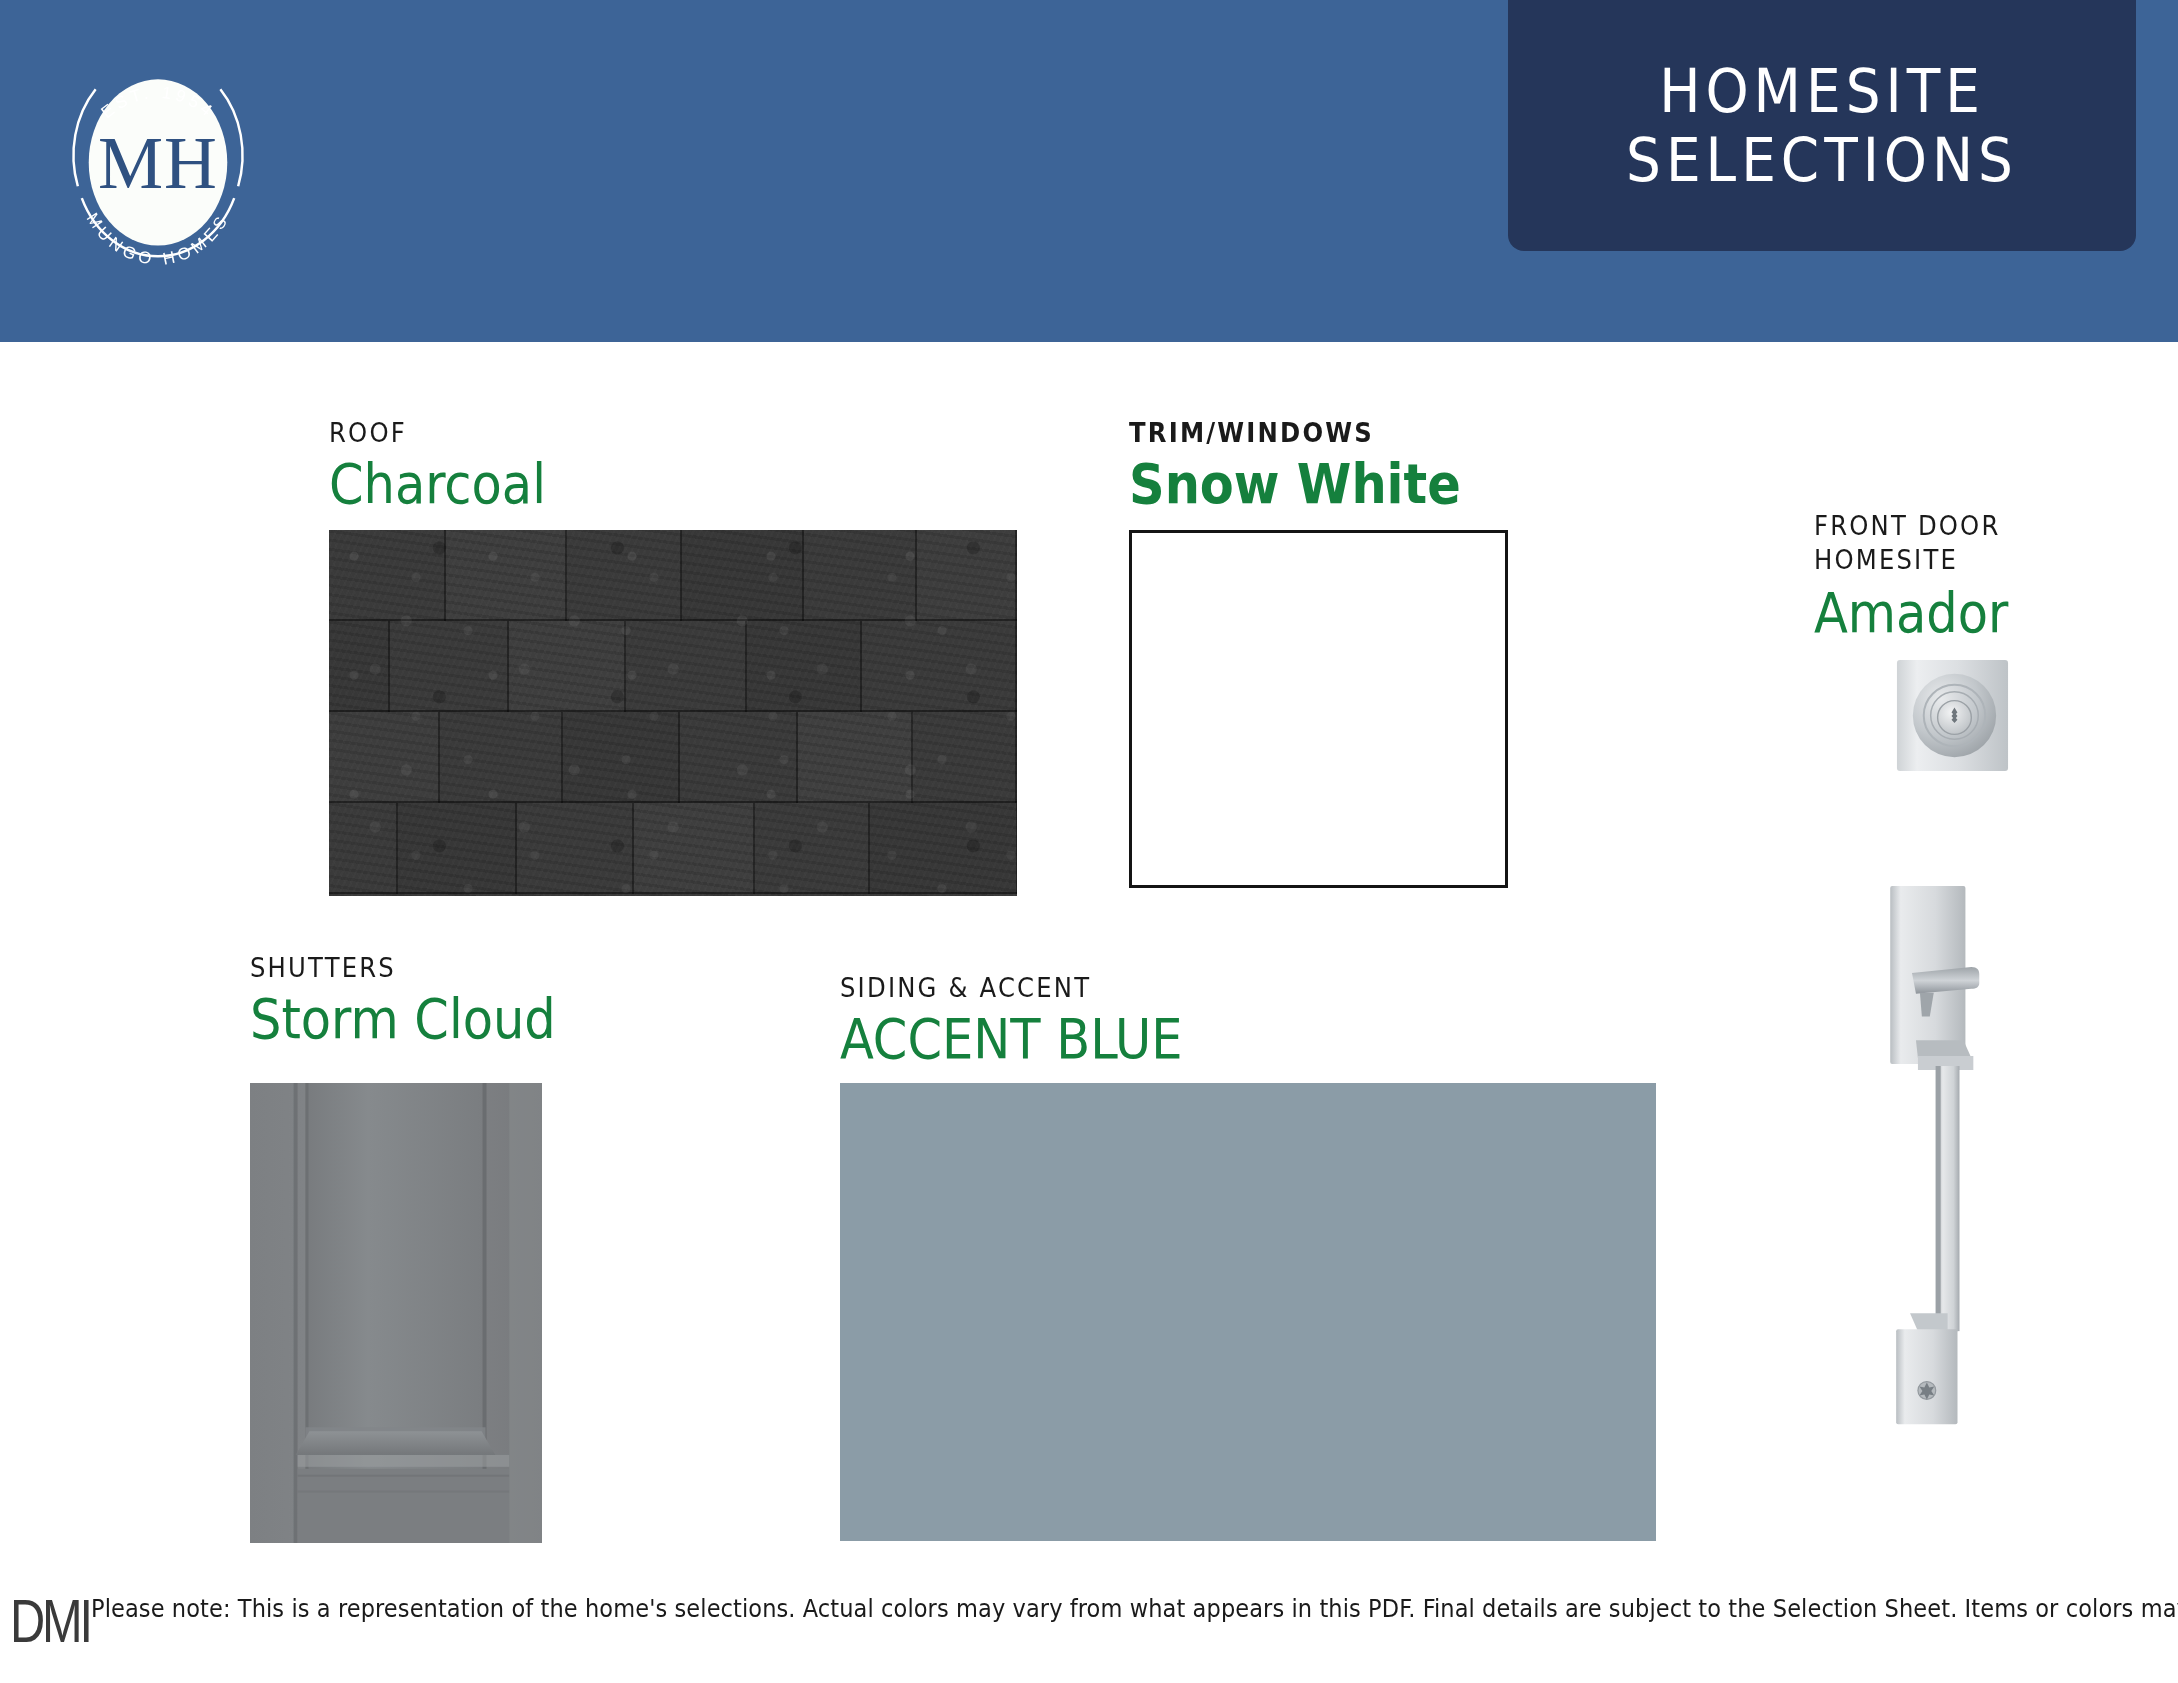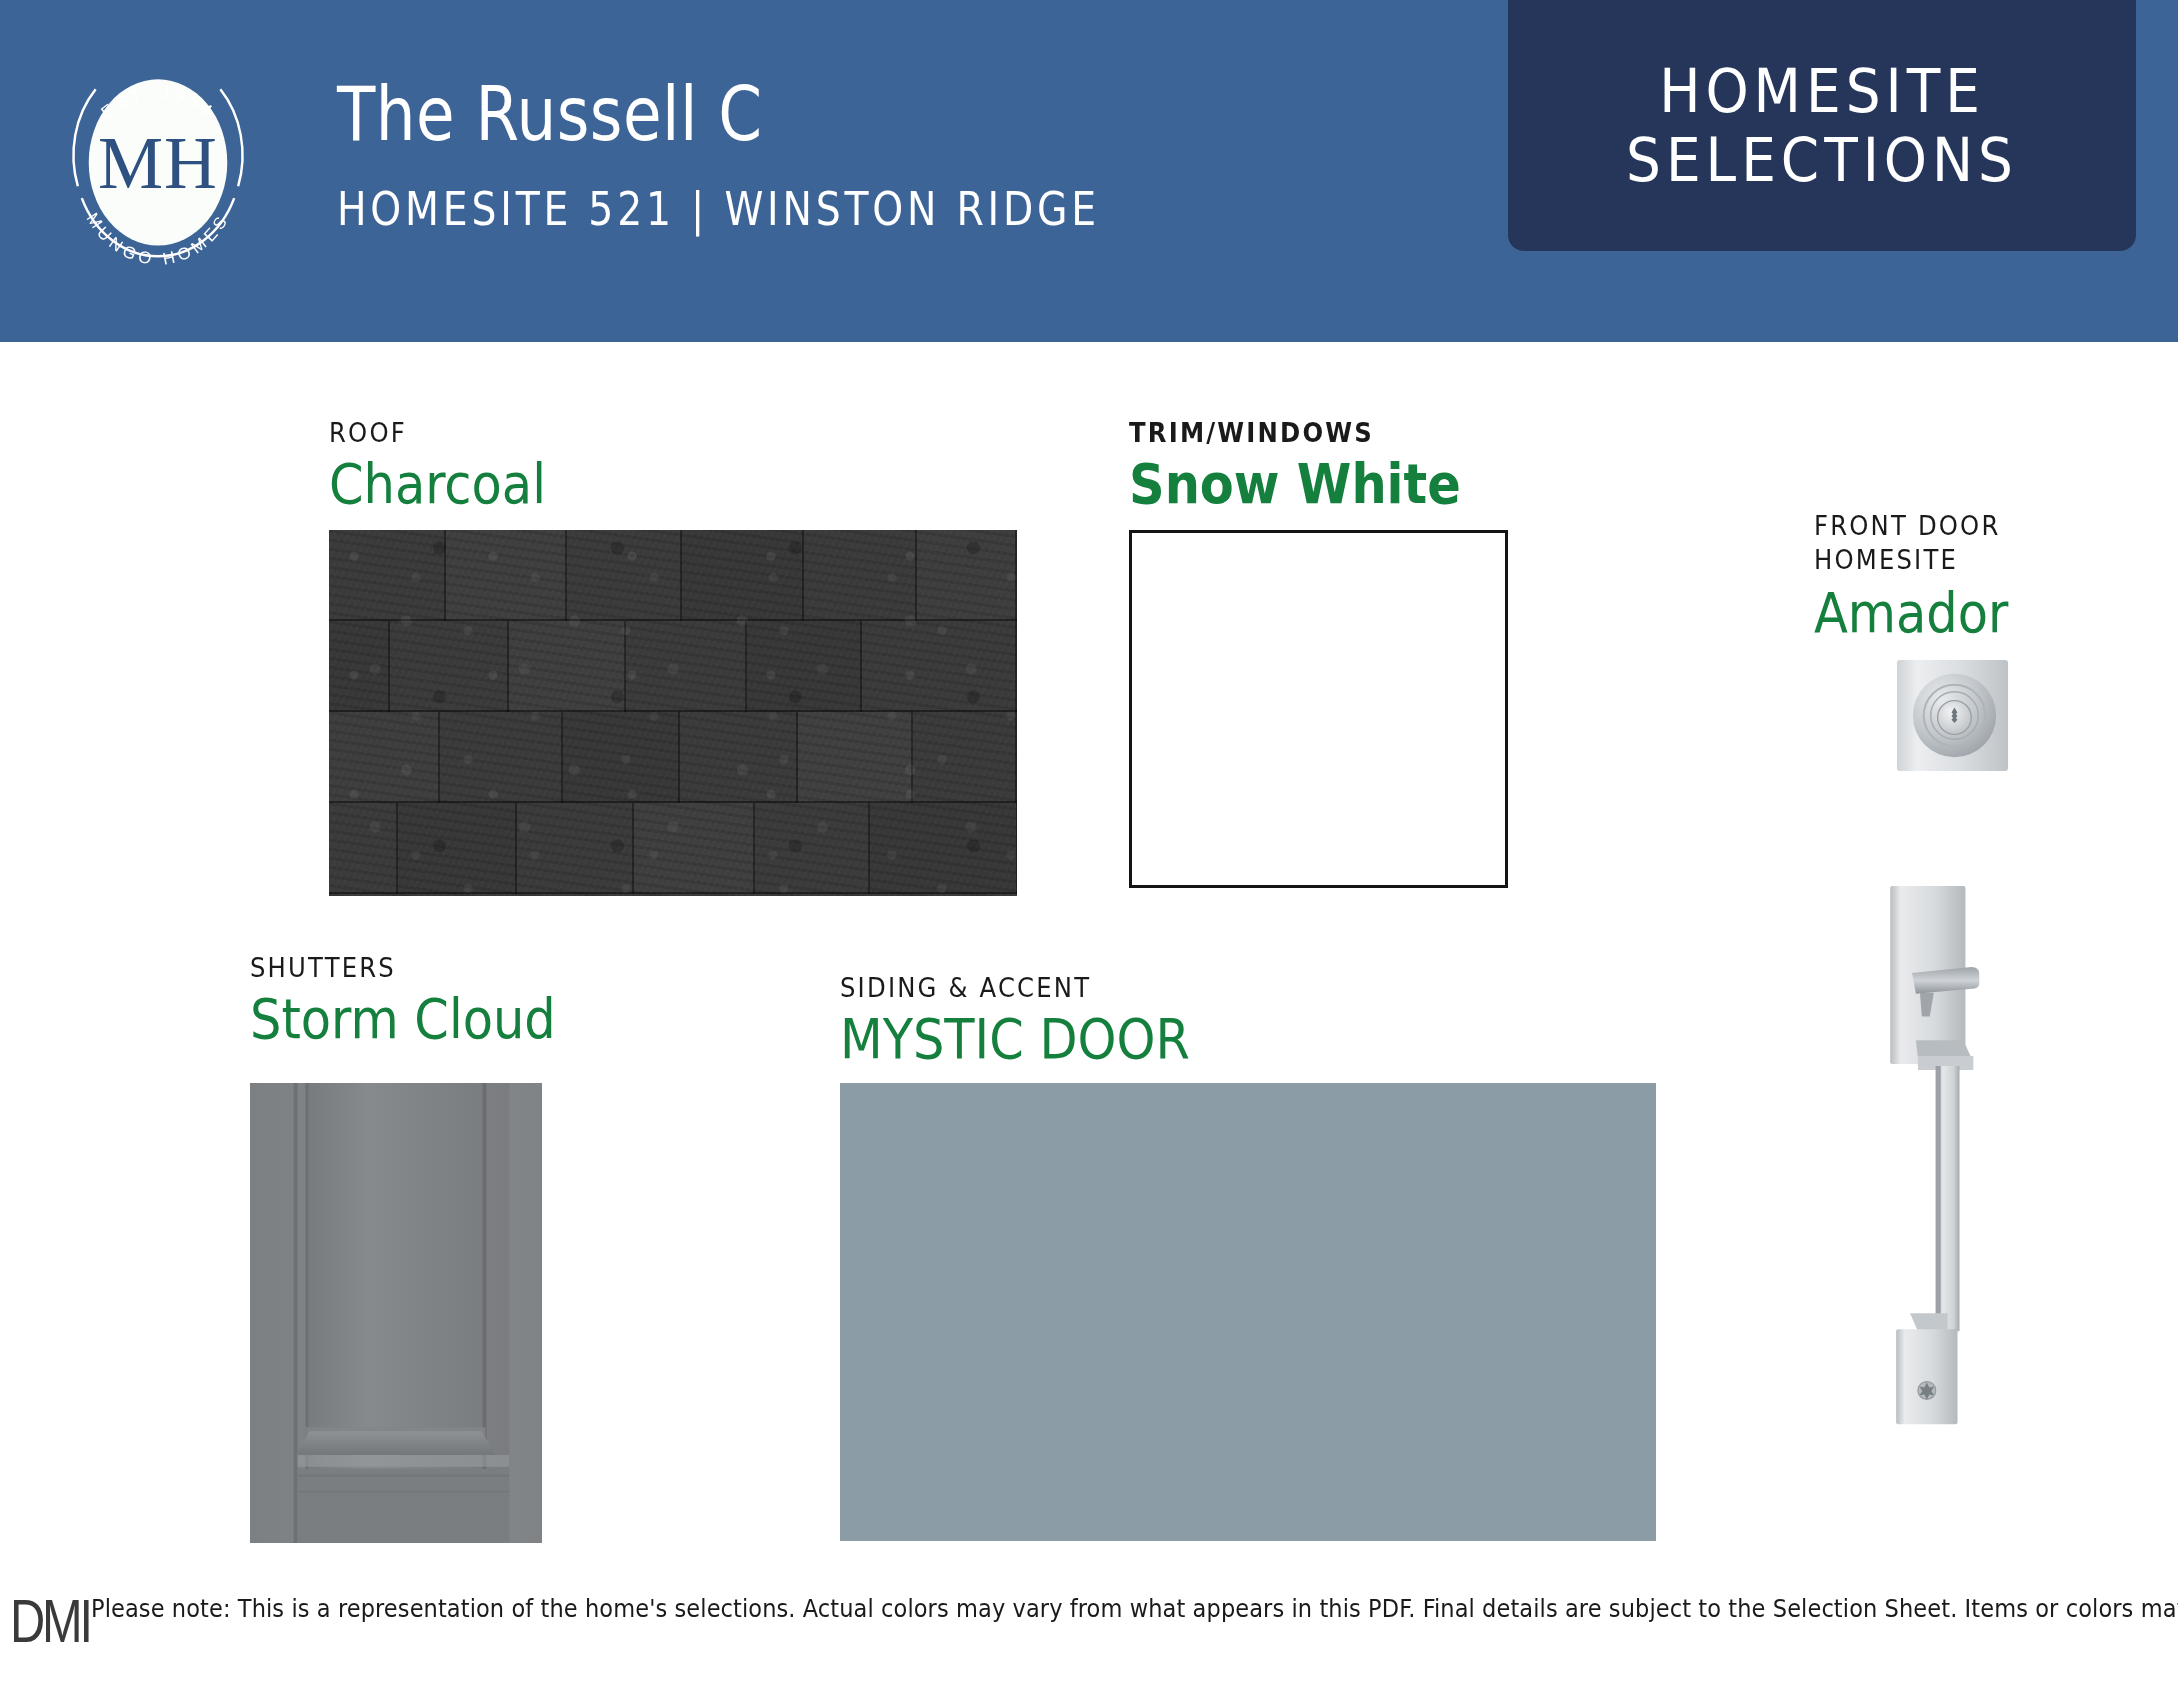--- a/index.html
+++ b/index.html
@@ -190,24 +190,20 @@
       <text font-family="Liberation Serif, serif" font-size="74" fill="#2f5181" text-anchor="middle" x="111" y="172" letter-spacing="1">MH</text>
       <text font-family="Liberation Sans, sans-serif" font-size="17" fill="#ffffff" letter-spacing="4">
         <textPath href="#arcTop" startOffset="50%" text-anchor="middle">EST. 1954</textPath>
       </text>
       <text font-family="Liberation Sans, sans-serif" font-size="17" fill="#ffffff" letter-spacing="4.5">
         <textPath href="#arcBot" startOffset="50%" text-anchor="middle">MUNGO HOMES</textPath>
       </text>
     </svg>
   </div>
 
-  <div class="title-block">
-    <div class="home-title">The Russell C</div>
-    <div class="home-sub">HOMESITE 521 | WINSTON RIDGE</div>
-  </div>
 
   <div class="badge">
     <div class="badge-text">HOMESITE
 SELECTIONS</div>
   </div>
 </div>
 
 <div class="content">
 
   <div class="roof-cap">
@@ -360,21 +356,21 @@
       <rect x="48" y="376" width="214" height="12" fill="#9a9ea1" opacity="0.55"></rect>
       <rect x="48" y="390" width="214" height="75" fill="#7b7e81"></rect>
       <rect x="48" y="396" width="214" height="2" fill="#6f7275" opacity="0.7"></rect>
       <rect x="48" y="412" width="214" height="2" fill="#6f7275" opacity="0.5"></rect>
       <rect x="262" y="0" width="33" height="465" fill="#8a8d90" opacity="0.5"></rect>
     </svg>
   </div>
 
   <div class="side-cap">
     <div class="label-small">SIDING &amp; ACCENT</div>
-    <div class="label-big">MYSTIC DOOR</div>
+    <div class="label-big">ACCENT BLUE</div>
   </div>
   <div class="side-swatch"></div>
 </div>
 
 <div class="footer">
   <div class="footer-text">Please note: This is a representation of the home's selections. Actual colors may vary from what appears in this PDF. Final details are subject to the Selection Sheet. Items or colors may be discontinued by manufacturers at any time.</div>
   <div class="watermark">DMI</div>
 </div>
 
 

